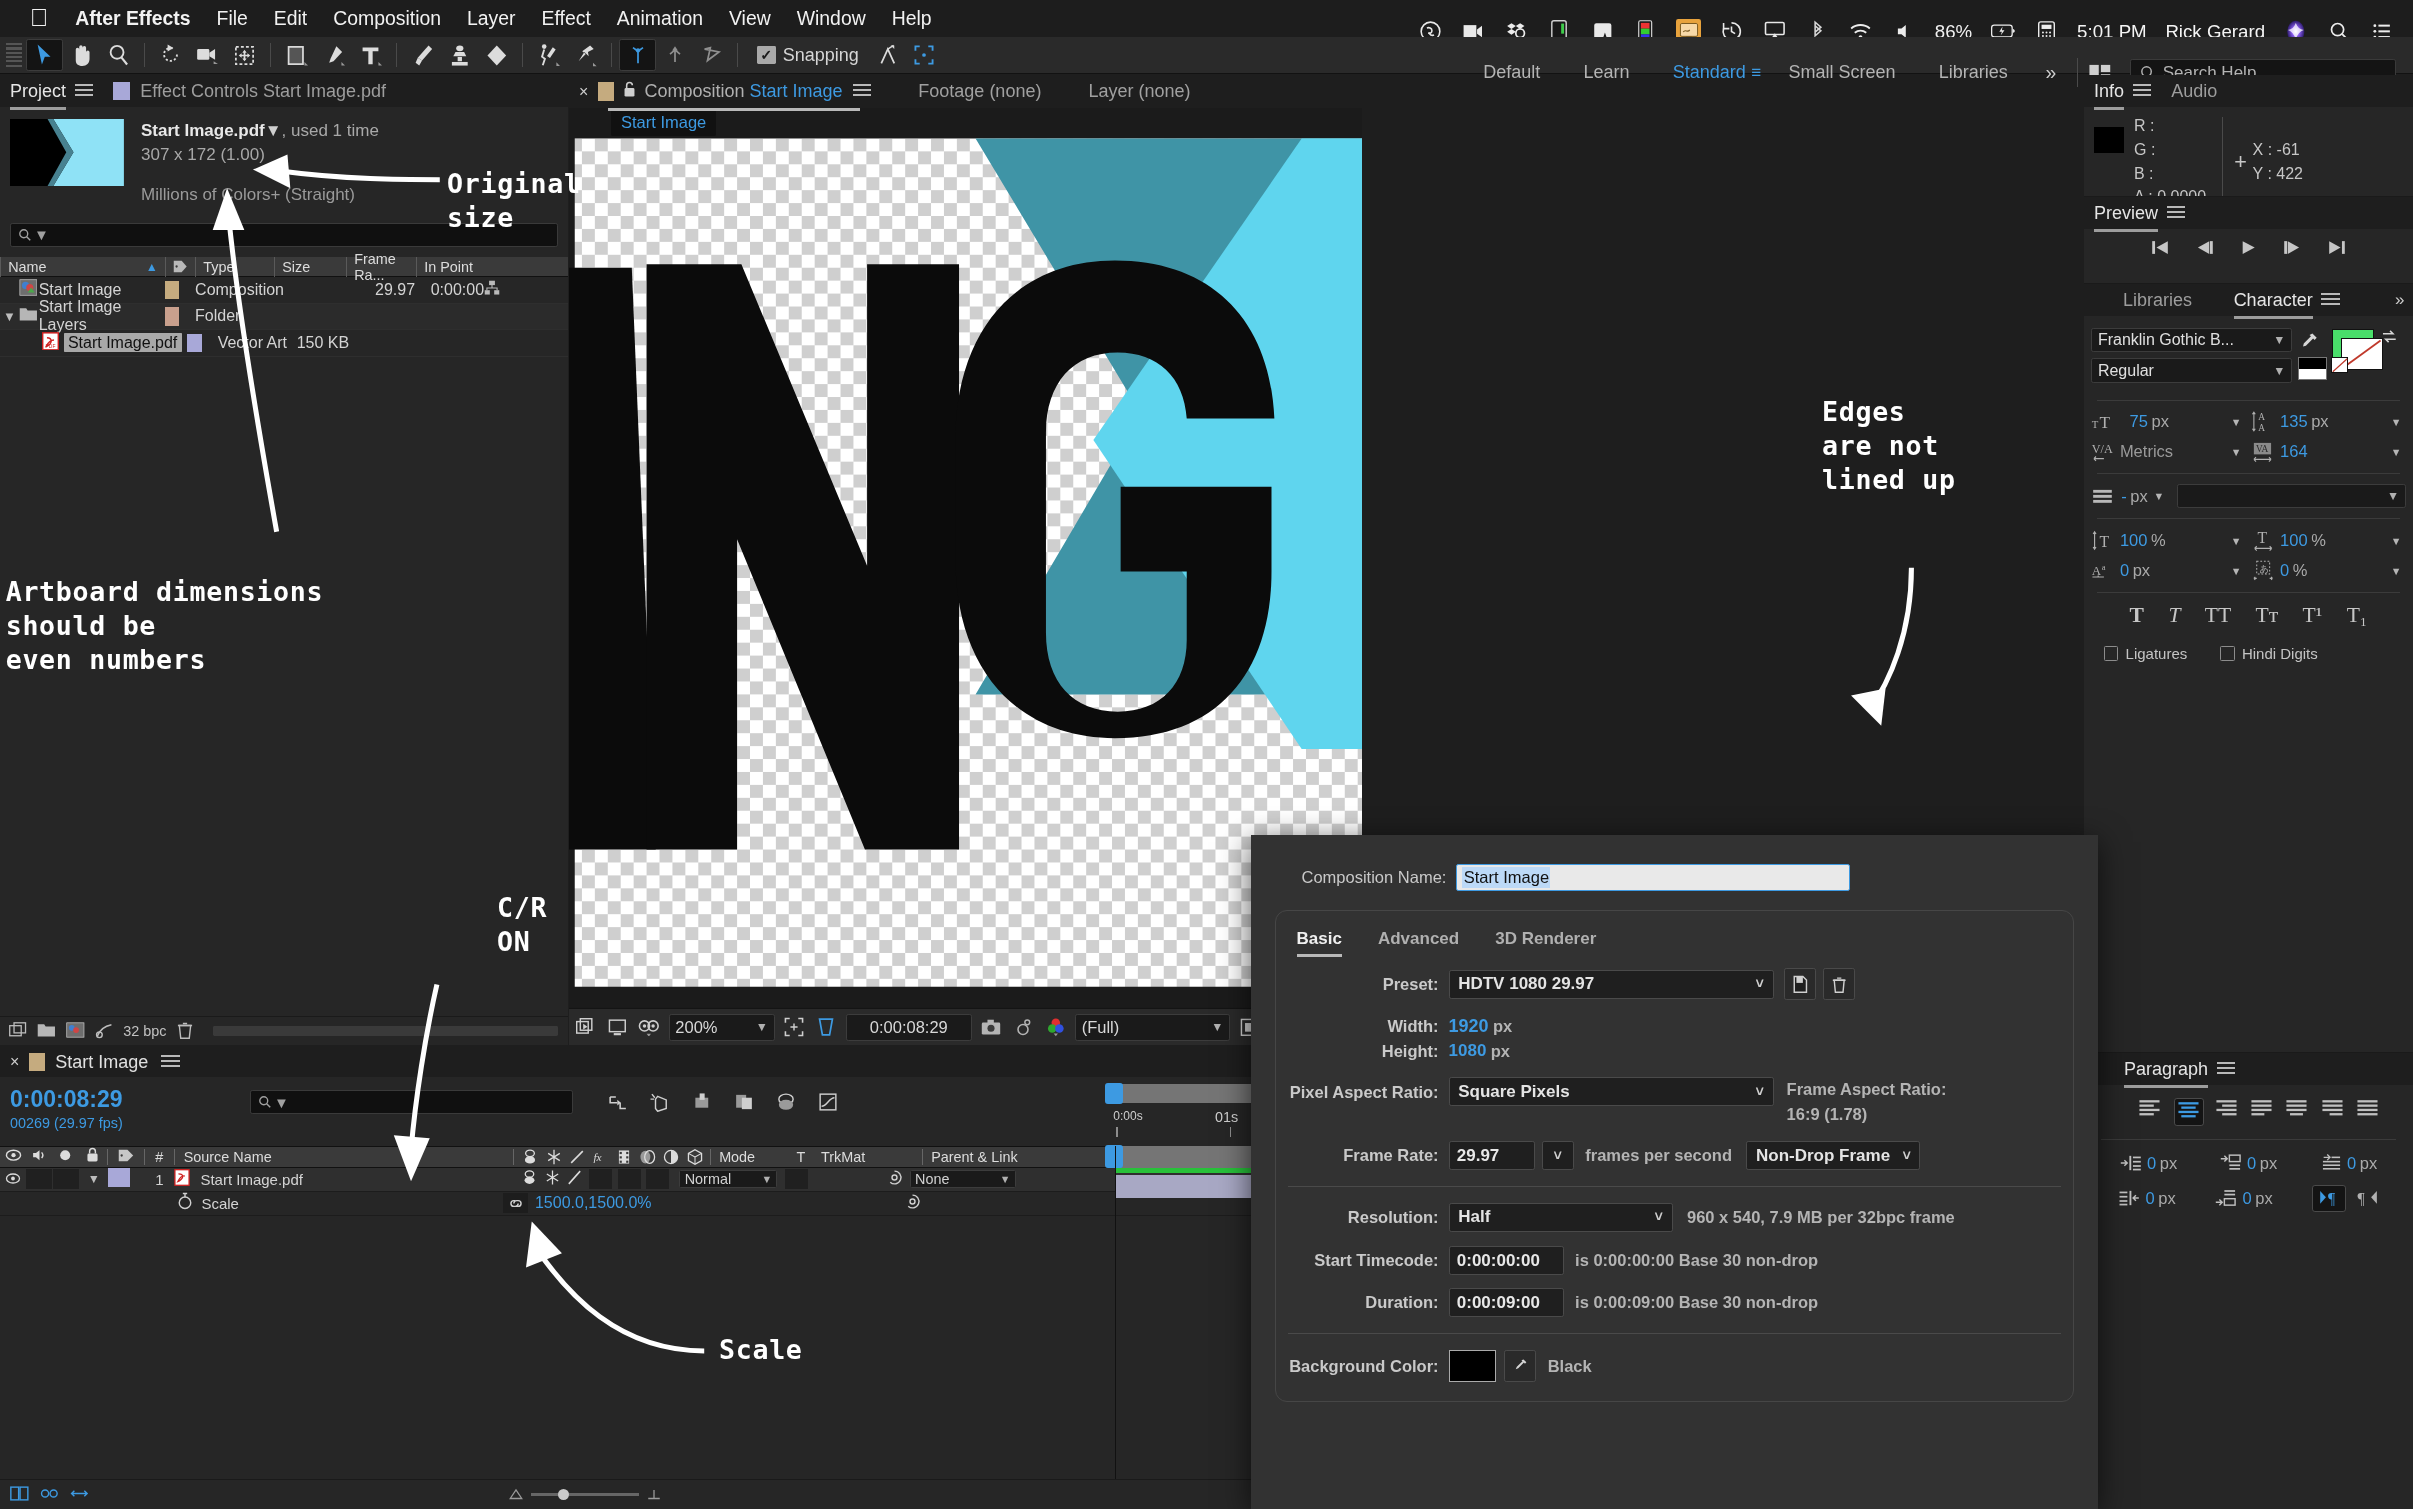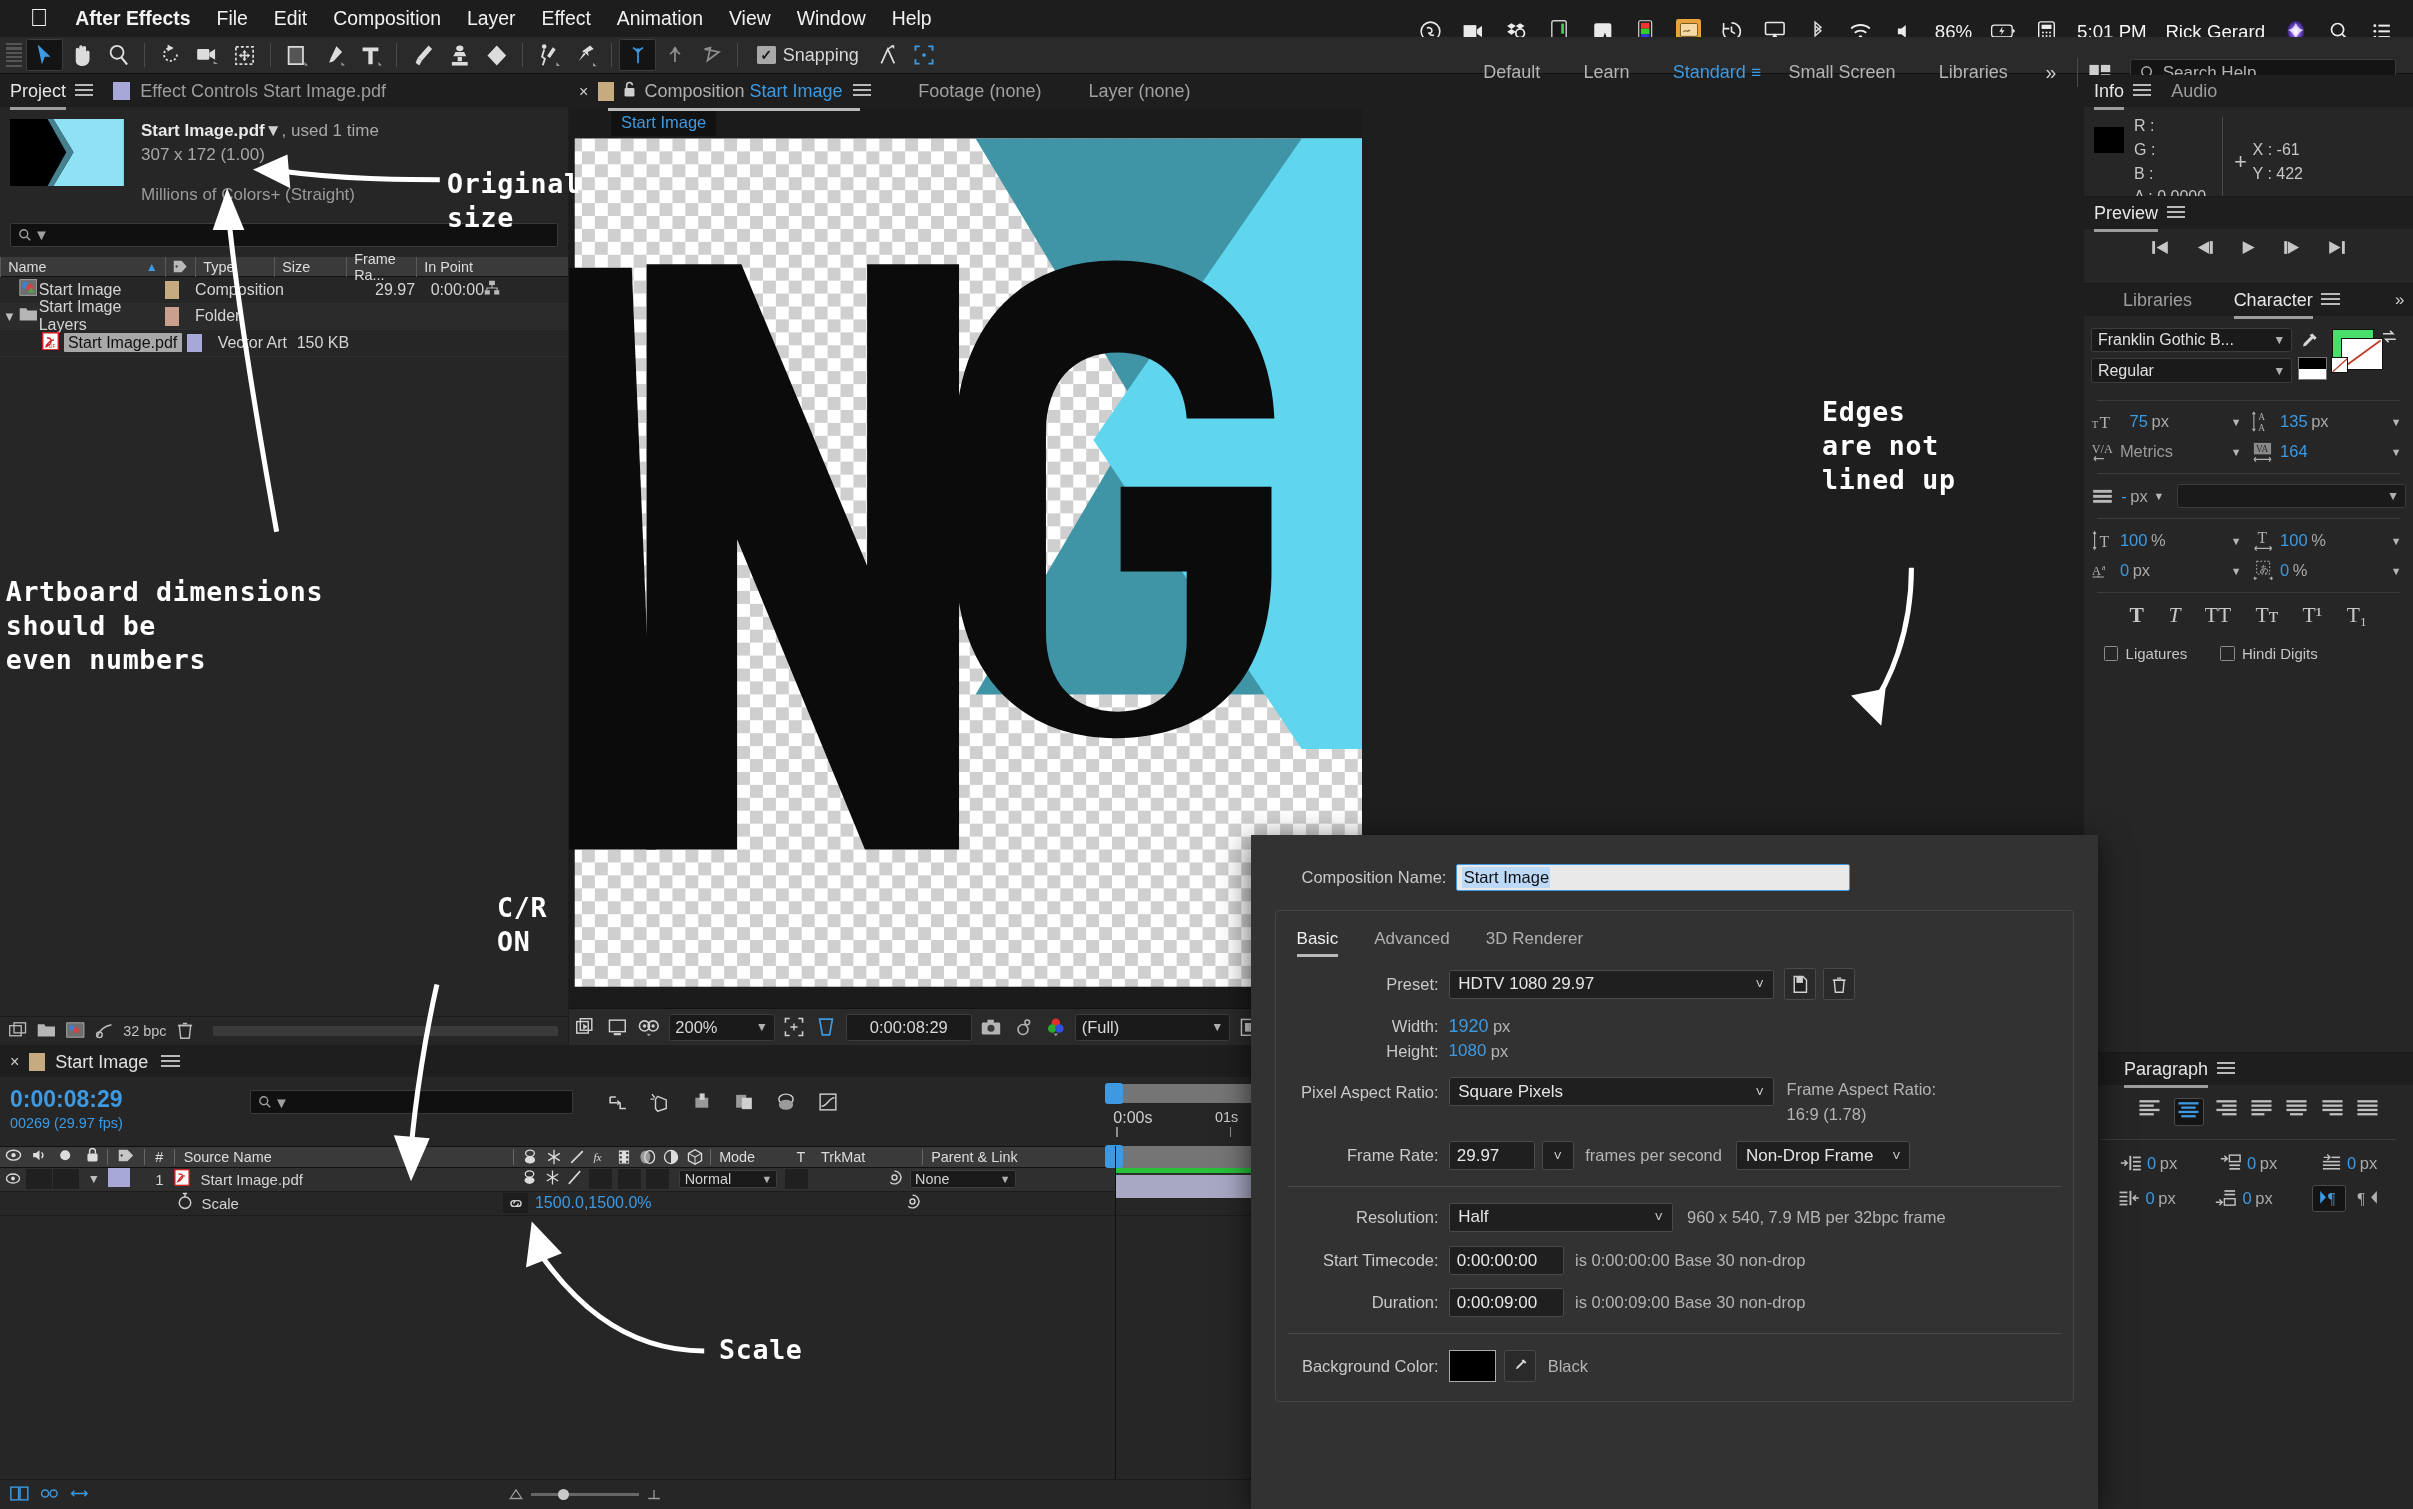--- a/index.html
+++ b/index.html
@@ -151,21 +151,21 @@
     display:flex; align-items:center; padding:0 5px; color:#111; font-size:16.5px; }
   .dSel { background:#1f1f1f; border:0.7px solid #4a4a4a; border-radius:2.2px; height:29px;
     display:flex; align-items:center; justify-content:space-between; padding:0 8.6px;
     color:#e4e4e4; font-size:17px; }
   .dField { background:#1f1f1f; border:0.7px solid #4a4a4a; border-radius:2.2px; height:29px;
     display:flex; align-items:center; padding:0 7.2px; color:#e8e8e8; font-size:17px; }
   #dlgTabs { display:flex; gap:36px; font-size:17px; color:#b0b0b0; margin:5.7px 0 18.7px 13px; }
   #dlgTabs .sel { color:#f0f0f0; position:relative; }
   #dlgTabs .sel:after { content:""; position:absolute; left:0; right:0; bottom:-7.2px; height:2.9px;
     background:#b9b9b9; }
-  .dlgFieldset { border:0.7px solid #464646; border-radius:4px; padding:13px 7.2px 13px 7.2px; }
+  .dlgFieldset { border:0.7px solid #464646; border-radius:12px; padding:13px 7.2px 13px 7.2px;font-weight:bold; }
   .blue { color:#3d9ae2; }
   .dim { color:#b4b4b4; }
   .dhr { height:0.7px; background:#4a4a4a; margin:16px 4.3px; }
 
   
   .anno { position:absolute; color:#fff; font-family:"DejaVu Sans Mono", monospace;
     font-weight:bold; font-size:26.6px; line-height:1.28; letter-spacing:0.7px; z-index:60;
     pointer-events:none; }
   #annoSvg { position:absolute; left:0; top:0; width:2413px; height:1509px; z-index:55;
     pointer-events:none; }
@@ -809,21 +809,21 @@
             <rect x="3" y="3" width="22" height="22" fill="none" stroke="#cfcfcf" stroke-width="2"></rect>
             <path d="M5 20c8 0 10-12 18-12" fill="none" stroke="#cfcfcf" stroke-width="2"></path>
           </svg>
         </div>
     </div>
   </div>
 
   <div style="position:absolute;left:1109px;top:30px;width:142px;height:69px;background:#262626;">
     <div style="position:absolute;left:0;top:7.2px;width:142px;height:18.7px;background:#757575;"></div>
     <div style="position:absolute;left:-4.3px;top:5.7px;width:18.7px;height:21.6px;border-radius:2.9px;background:#3d9ae2;"></div>
-    <div style="position:absolute;left:4.3px;top:32px;font-size:16px;color:#cfcfcf;">0:00s</div>
+    <div style="position:absolute;left:4.3px;top:32px;font-size:12px;color:#cfcfcf;">0:00s</div>
     <div style="position:absolute;left:106px;top:32px;font-size:14.4px;color:#cfcfcf;">01s</div>
     <div style="position:absolute;left:7.2px;top:50px;width:1.4px;height:10px;background:#8d8d8d;"></div>
     <div style="position:absolute;left:121px;top:50px;width:1.4px;height:10px;background:#8d8d8d;"></div>
   </div>
 
   <div id="colHead">
     <span style="width:26px;text-align:center;">
       <svg width="17" height="14.4" viewBox="0 0 24 20">
           <ellipse cx="12" cy="10" rx="10" ry="7" fill="none" stroke="#dcdcdc" stroke-width="2"></ellipse>
           <circle cx="12" cy="10" r="3" fill="#dcdcdc"></circle>

